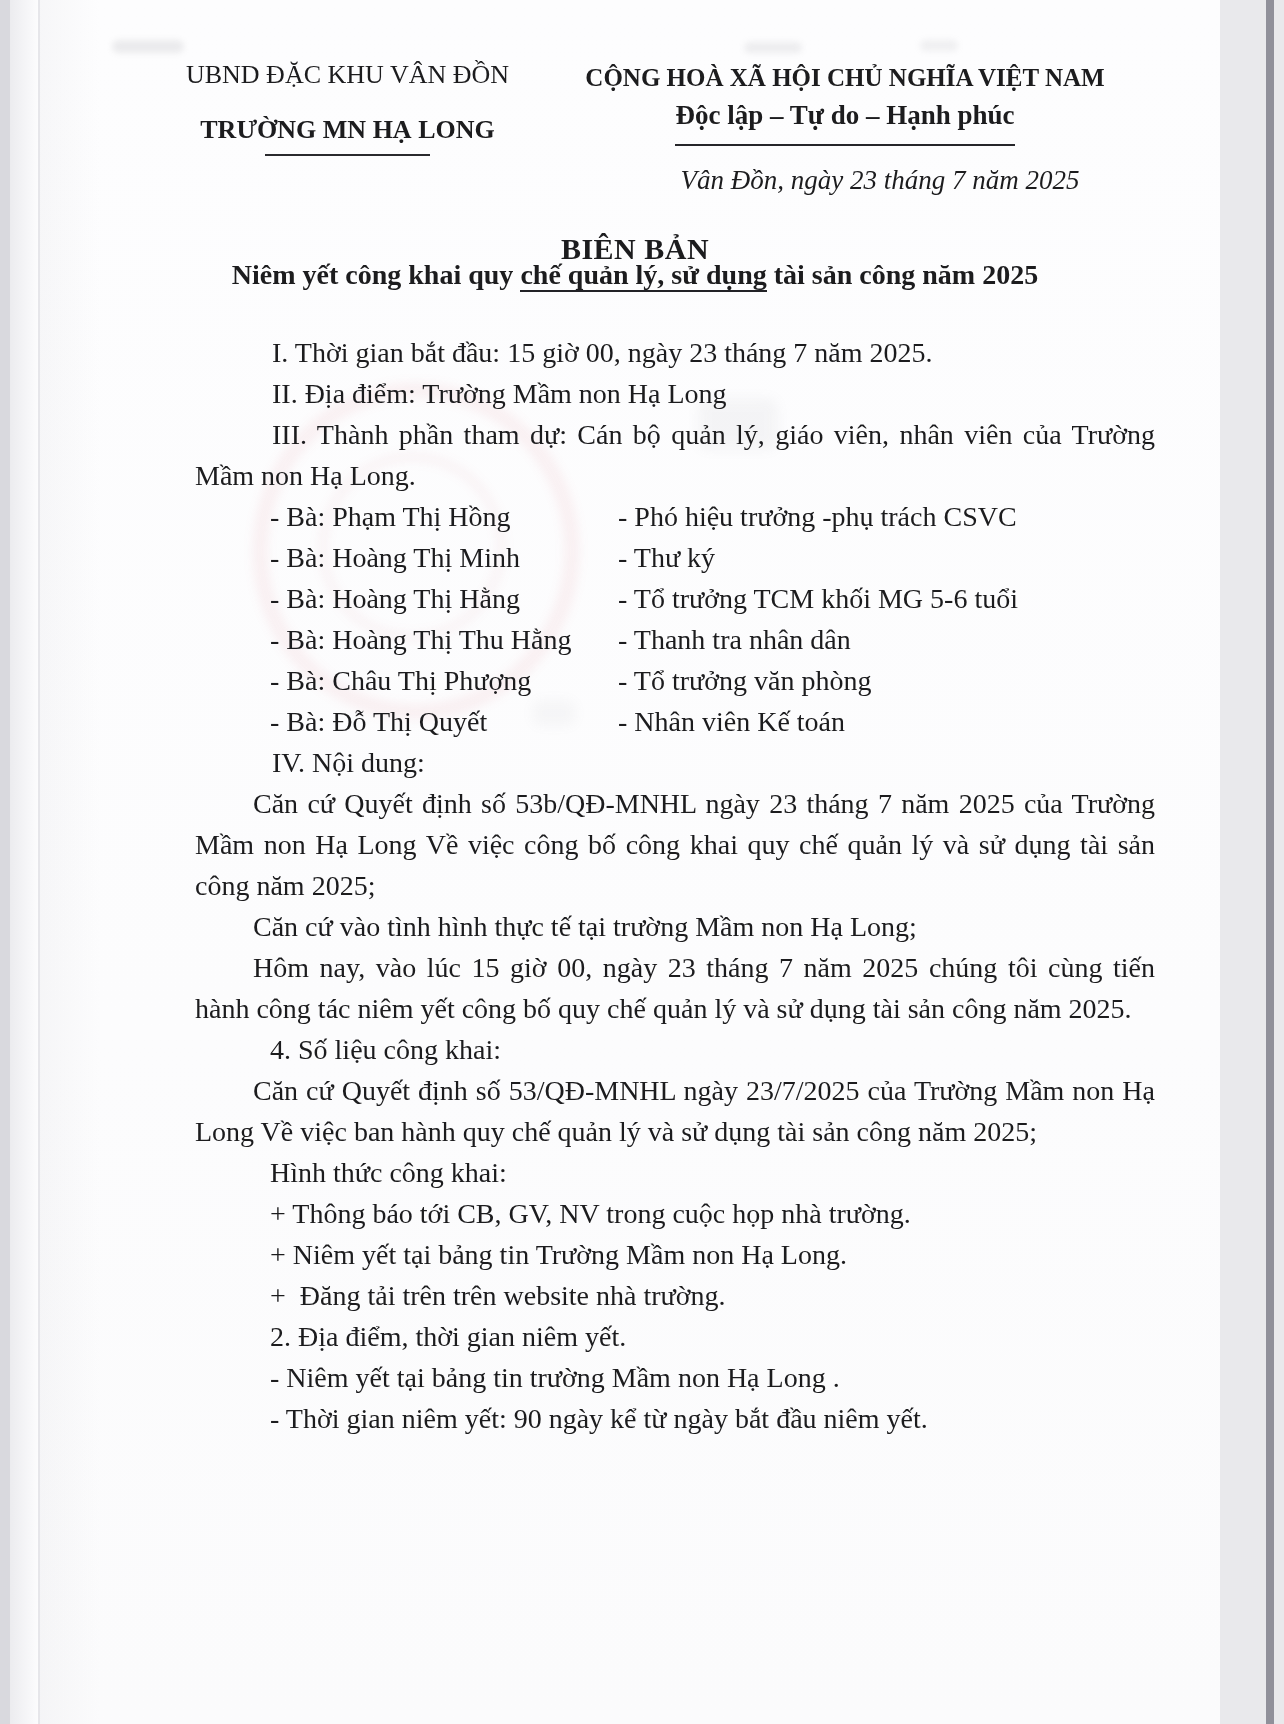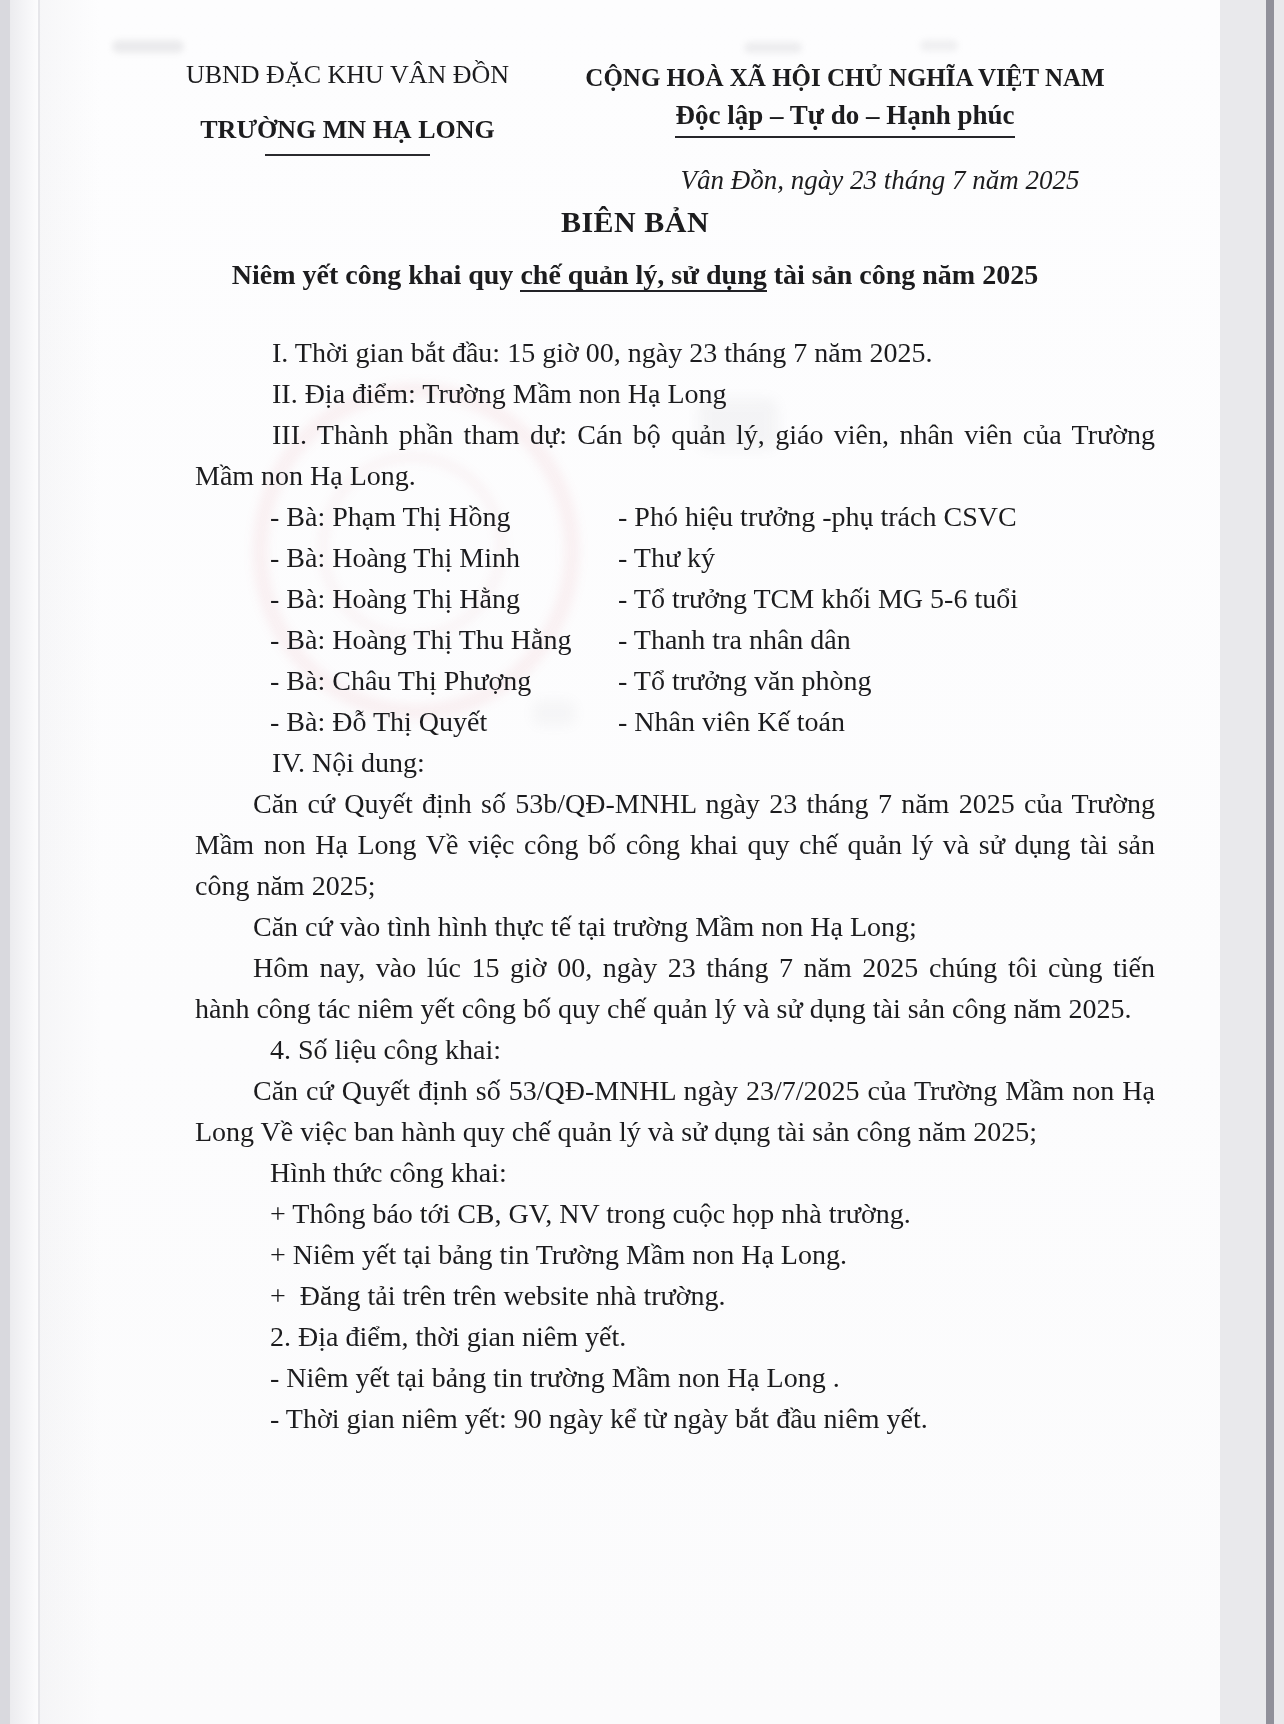--- a/index.html
+++ b/index.html
@@ -44,26 +44,26 @@
 
   
   .hdr-left{position:absolute;top:58px;left:170px;width:355px;text-align:center;}
   .hdr-left .l1{font-size:26px;line-height:34px;white-space:nowrap;}
   .hdr-left .l2{font-size:26px;line-height:34px;font-weight:bold;margin-top:21px;white-space:nowrap;}
   .hdr-left .rule{width:165px;border-top:2.5px solid #2a2a2e;margin:7px auto 0;}
 
   .hdr-right{position:absolute;top:59px;left:580px;width:530px;text-align:center;}
   .hdr-right .l1{font-size:25px;line-height:38px;font-weight:bold;white-space:nowrap;}
   .hdr-right .l2{font-size:27px;line-height:33px;font-weight:bold;margin-top:2px;white-space:nowrap;}
-  .hdr-right .l2 span{display:inline-block;border-bottom:2.5px solid #26262a;padding-bottom:4px;}
+  .hdr-right .l2 span{display:inline-block;border-bottom:2.5px solid #26262a;padding-bottom:12px;}
 
   .dateline{position:absolute;top:163px;left:615px;width:530px;text-align:center;
     font-style:italic;font-size:27px;line-height:34px;white-space:nowrap;}
 
-  .title{position:absolute;top:204px;left:150px;width:970px;text-align:center;
+  .title{position:absolute;top:231px;left:150px;width:970px;text-align:center;
     font-size:30px;font-weight:bold;line-height:36px;letter-spacing:.5px;}
   .subtitle{position:absolute;top:256px;left:150px;width:970px;text-align:center;
     font-size:28px;font-weight:bold;line-height:38px;white-space:nowrap;}
   .subtitle .u{border-bottom:2.5px solid #222226;padding-bottom:0;}
 
   
   .doc-body{position:absolute;top:332px;left:195px;width:960px;
     font-size:28px;line-height:41px;}
   .doc-body p{margin:0;padding:0;}
   .jst{text-align:justify;}

